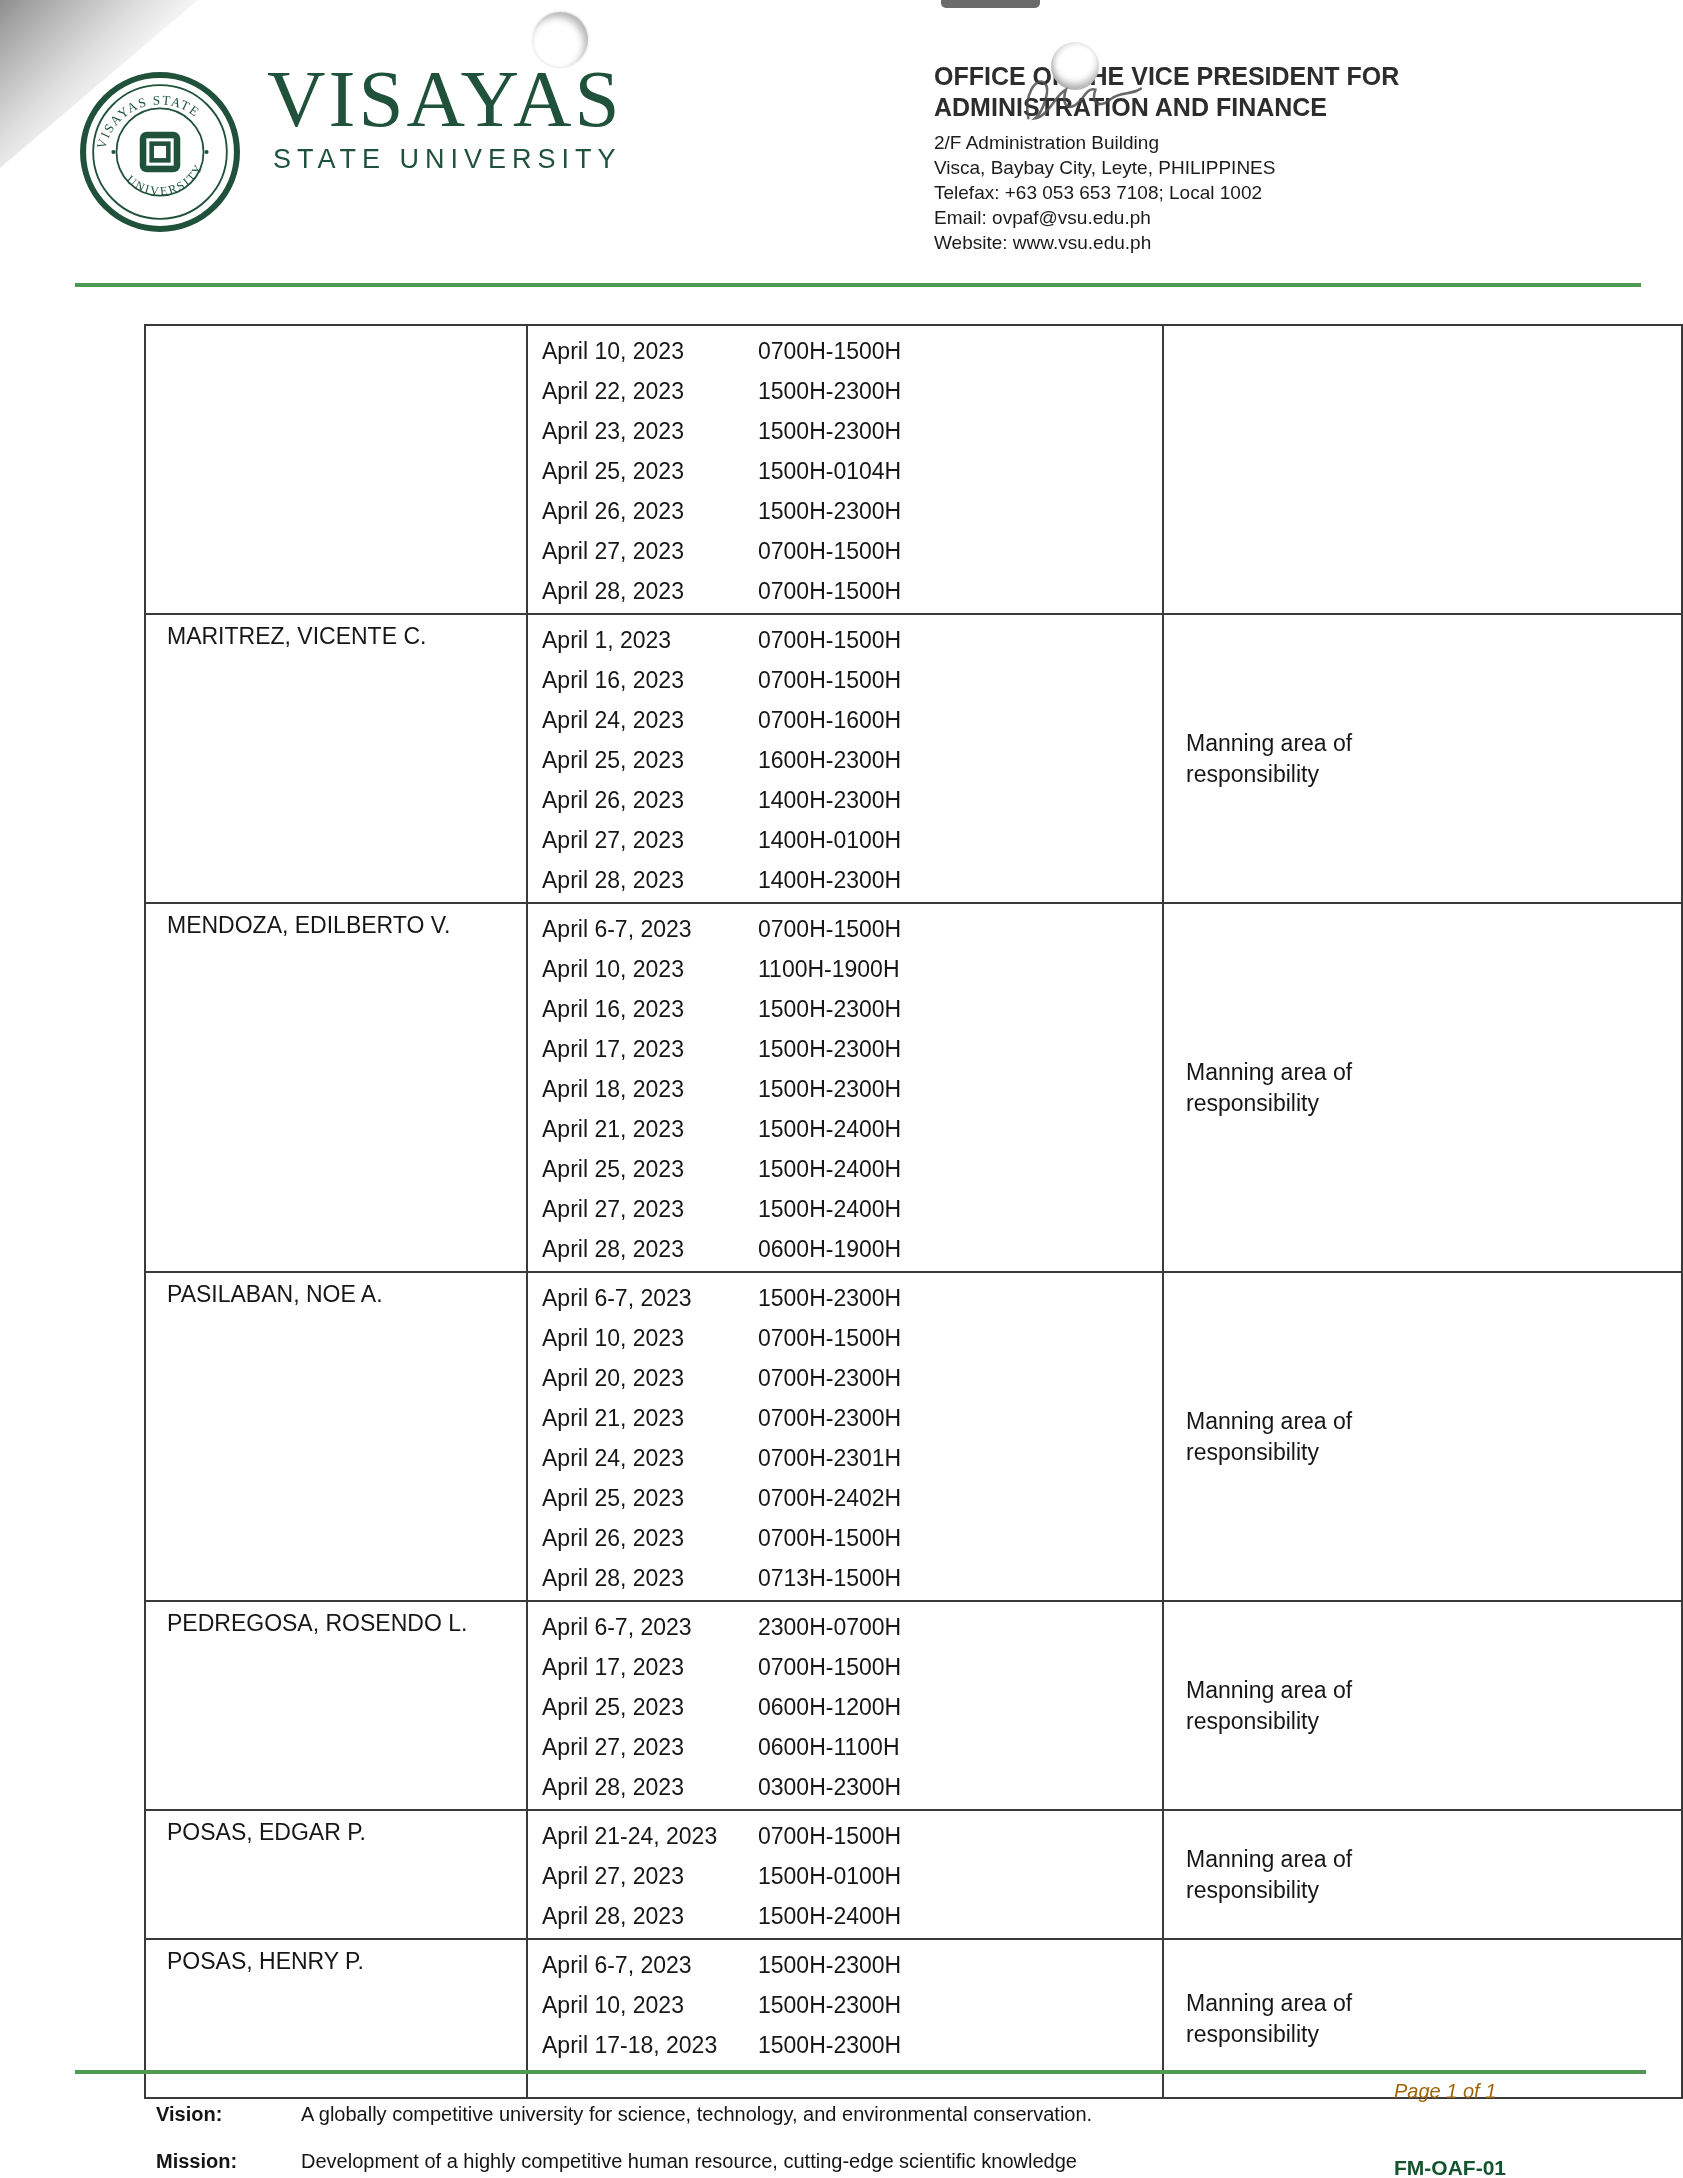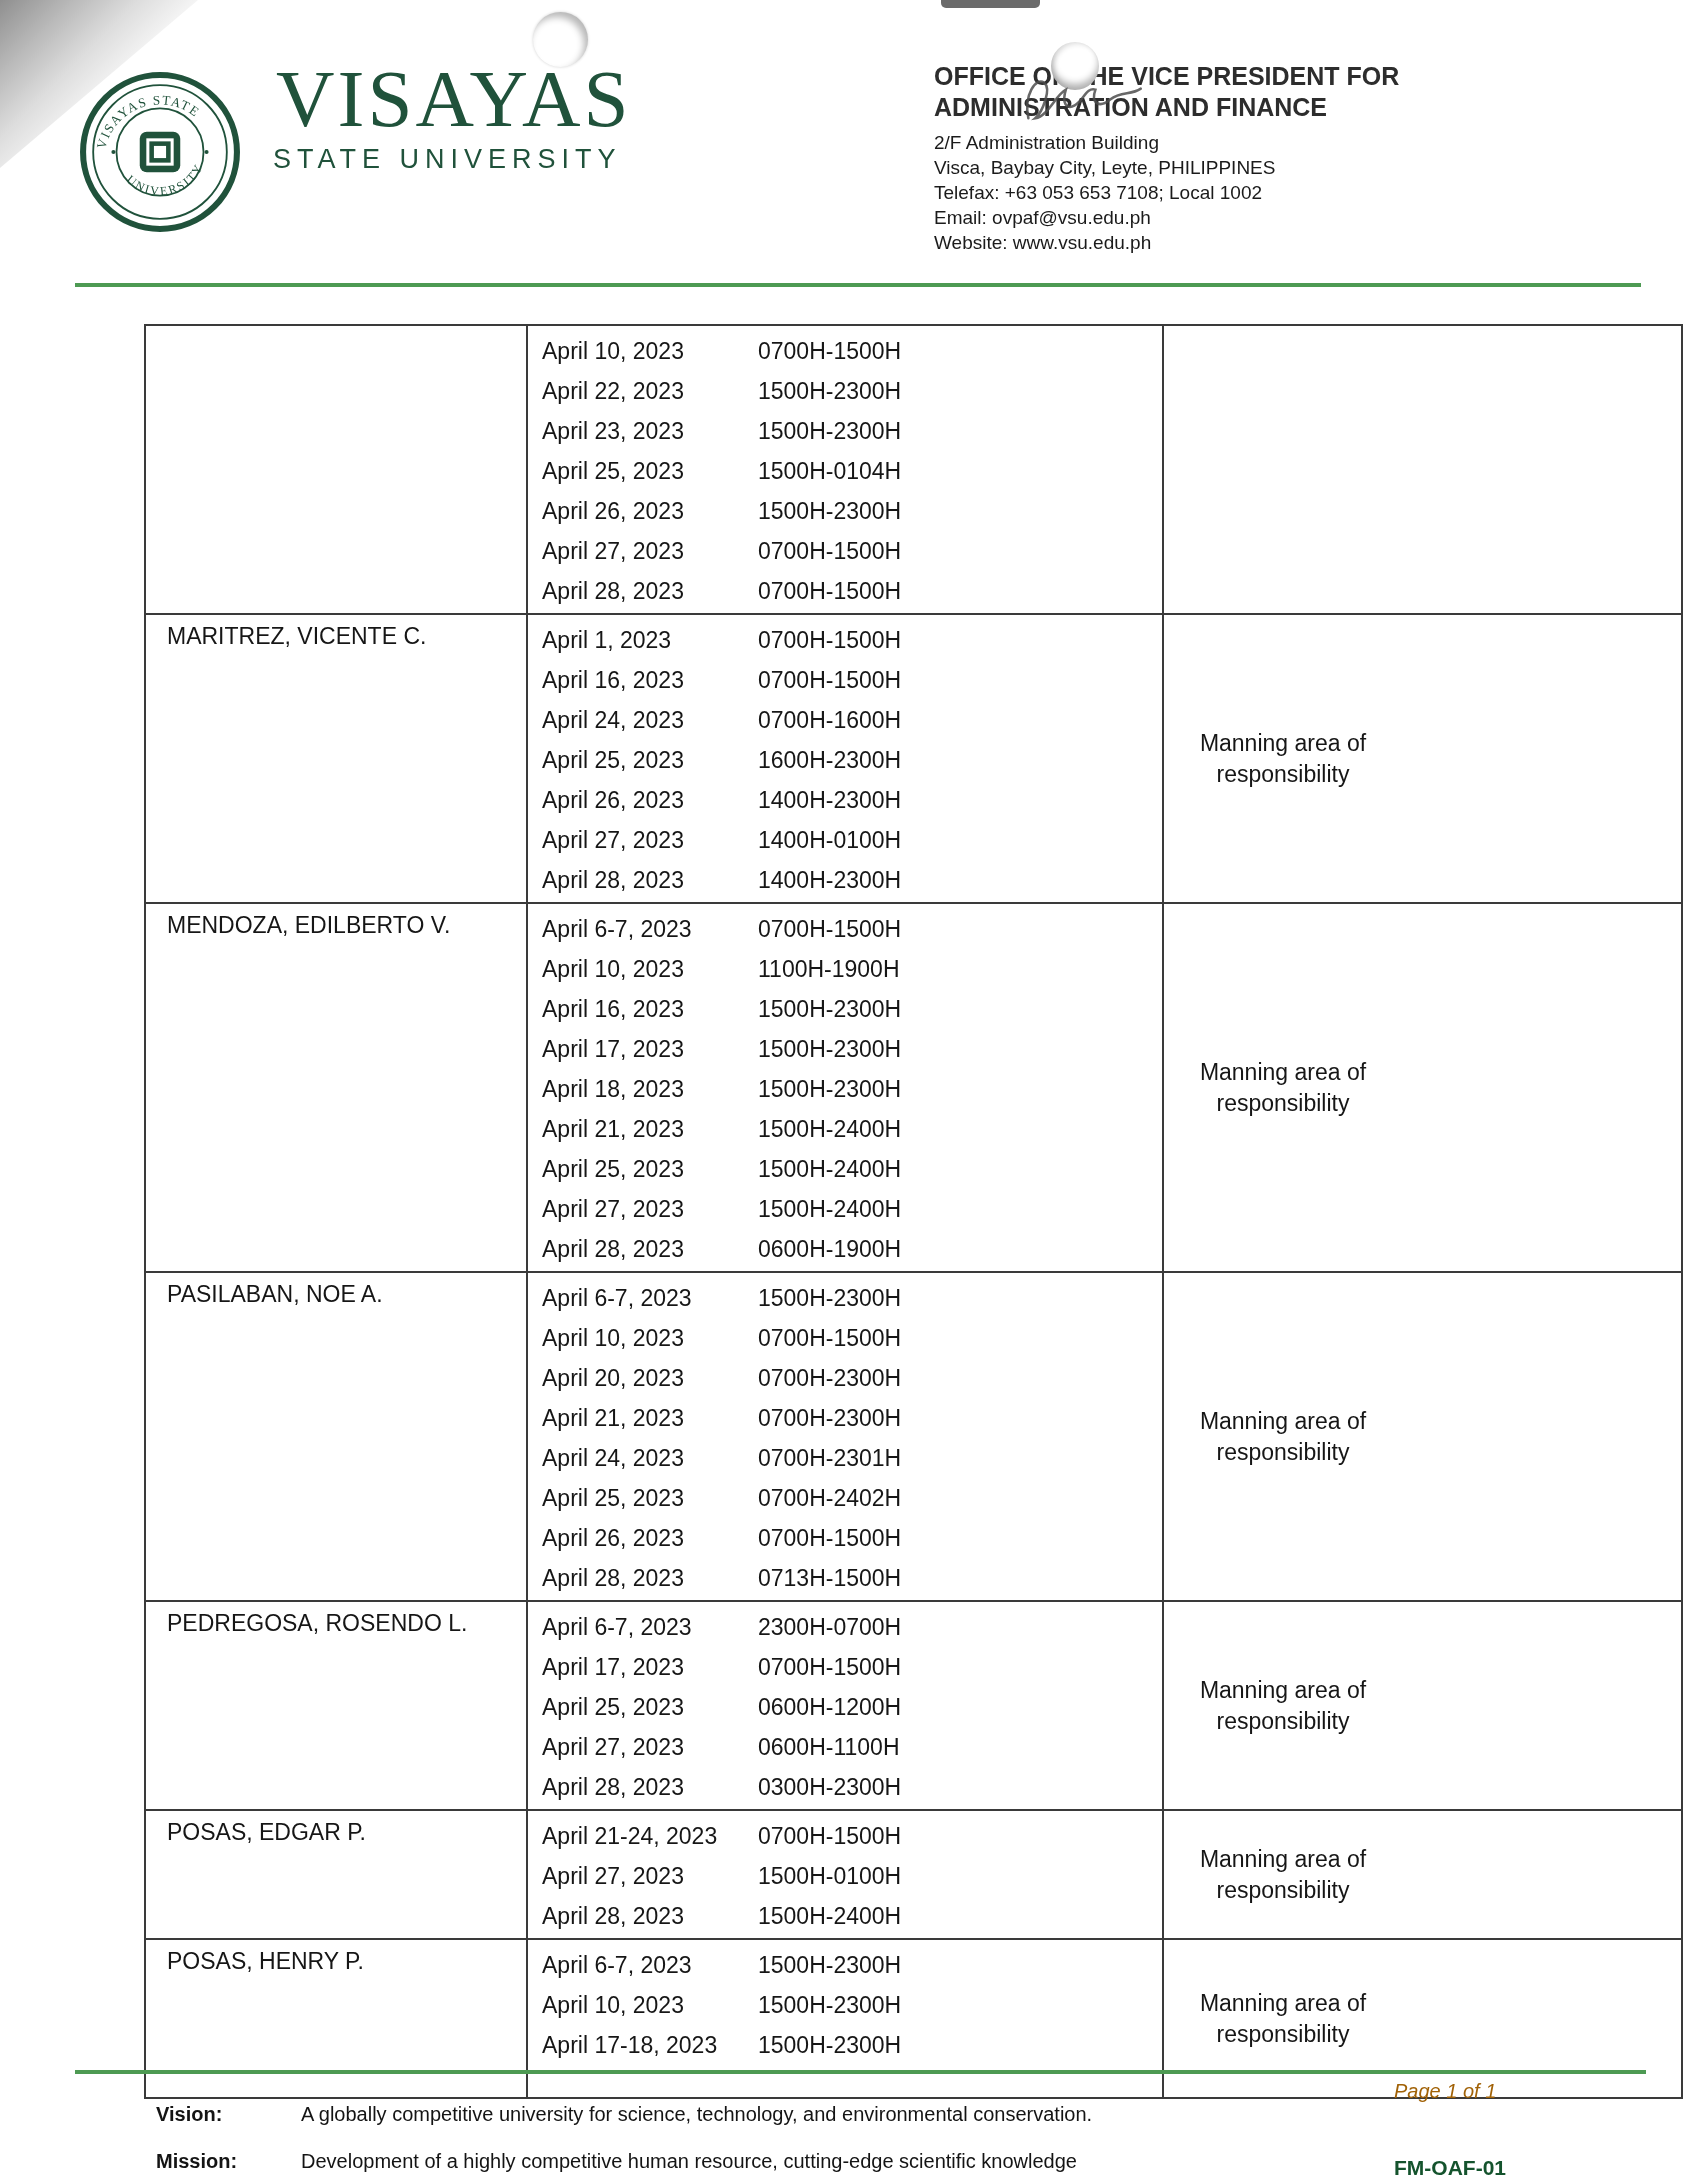--- a/index.html
+++ b/index.html
@@ -18,40 +18,40 @@
   .hole-1{left:533px; top:12px; width:55px; height:55px;
     box-shadow:inset -4px 5px 7px rgba(0,0,0,.28), 0 0 3px rgba(0,0,0,.18);}
   .hole-2{left:1051px; top:42px; width:48px; height:48px;
     box-shadow:inset 0 -6px 7px rgba(0,0,0,.30), inset 3px 2px 5px rgba(0,0,0,.12);}
   .smudge{position:absolute; left:941px; top:0; width:99px; height:8px;
     background:#3a3a3a; border-radius:0 0 5px 5px; opacity:.75; z-index:4;}
   .scribble{position:absolute; left:1020px; top:65px; z-index:6;}
   
   .seal{position:absolute; left:79px; top:71px;}
   .wordmark{position:absolute; left:267px; top:55px; color:#20523b;}
-  .wm1{font-family:"Liberation Serif", serif; font-size:81px; letter-spacing:3px; line-height:1.1;margin-left:9px;}
+  .wm1{font-family:"Liberation Serif", serif; font-size:81px; letter-spacing:3px; line-height:1.1;}
   .wm2{font-size:27px; letter-spacing:6px; margin-top:0px; margin-left:6px;}
   .office{position:absolute; left:934px; top:61px; width:594px;}
   .office-title{font-weight:bold; font-size:25px; line-height:31px; color:#2d2d2d;}
   .office-address{font-size:19px; line-height:25px; color:#1b1b1b; margin-top:7px;}
   .green-rule{position:absolute; background:#4d9a53; height:4px;}
   .top-rule{left:75px; top:283px; width:1566px;}
   .bottom-rule{left:75px; top:2070px; width:1571px;}
   
   .table{position:absolute; left:144px; top:324px; width:1539px;
     border:2px solid #3a3a3a; box-sizing:border-box;}
   .t-row{display:flex; border-bottom:2px solid #3a3a3a;}
   .t-row:last-child{border-bottom:none;}
   .name-cell{width:382px; box-sizing:border-box; border-right:2px solid #3a3a3a;
     padding:8px 40px 4px 21px; font-size:23px;}
   .schedule-cell{width:636px; box-sizing:border-box; border-right:2px solid #3a3a3a;
     padding:5px 0 2px 14px;}
   .entry{display:flex; line-height:40px; font-size:23px;}
   .entry-date{width:216px; flex:none;}
-  .remarks-cell{flex:1; display:flex; align-items:center; box-sizing:border-box;text-align:center;}
+  .remarks-cell{flex:1; display:flex; align-items:center; padding-left:22px; box-sizing:border-box;}
   .remarks-text{font-size:23px; line-height:31px; max-width:238px;}
   .t-row.last-row .schedule-cell{padding-bottom:32px;}
   
   .page-label{position:absolute; left:1394px; top:2080px; font-style:italic; font-size:20px; color:#a16207;}
   .form-code{position:absolute; left:1394px; top:2143px; font-weight:bold; font-size:21px; color:#14532d;margin-top:13px;}
   .f-row{position:absolute; left:156px; display:flex; font-size:20px; color:#141414; width:1188px;}
   .vision-row{top:2103px;}
   .mission-row{top:2150px;}
   .f-label{width:145px; font-weight:bold; flex:none;}
 </style>

